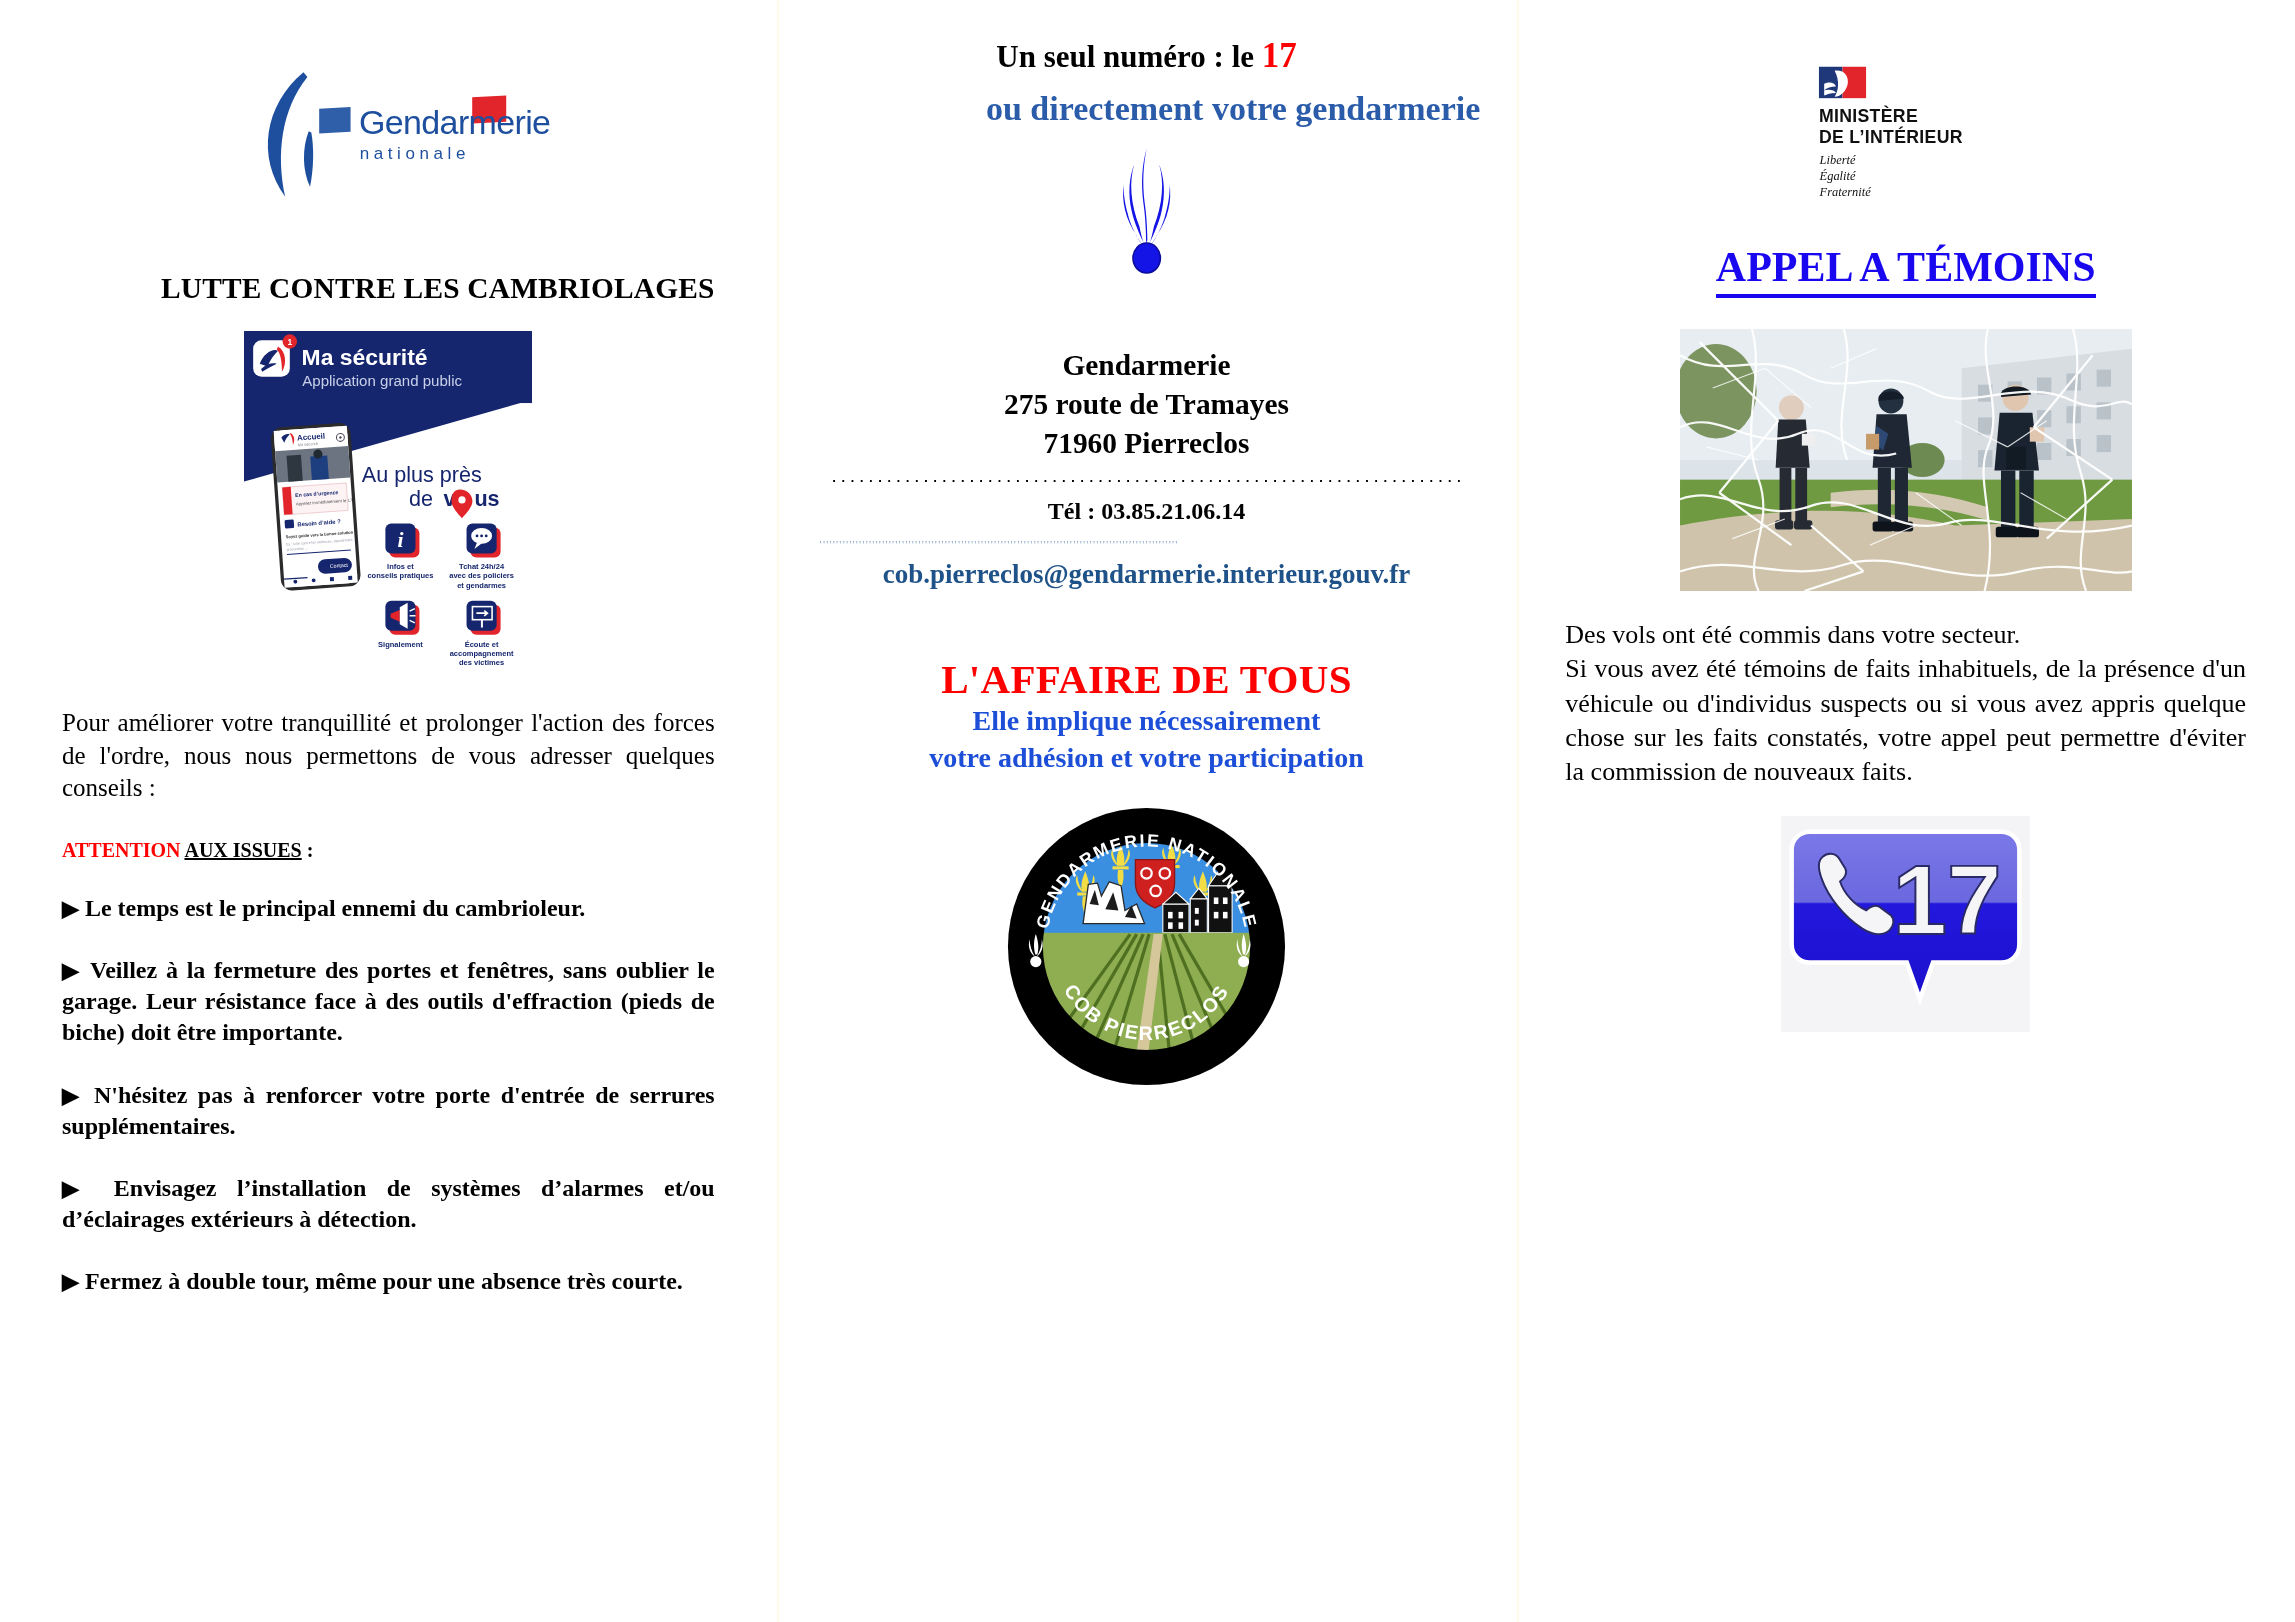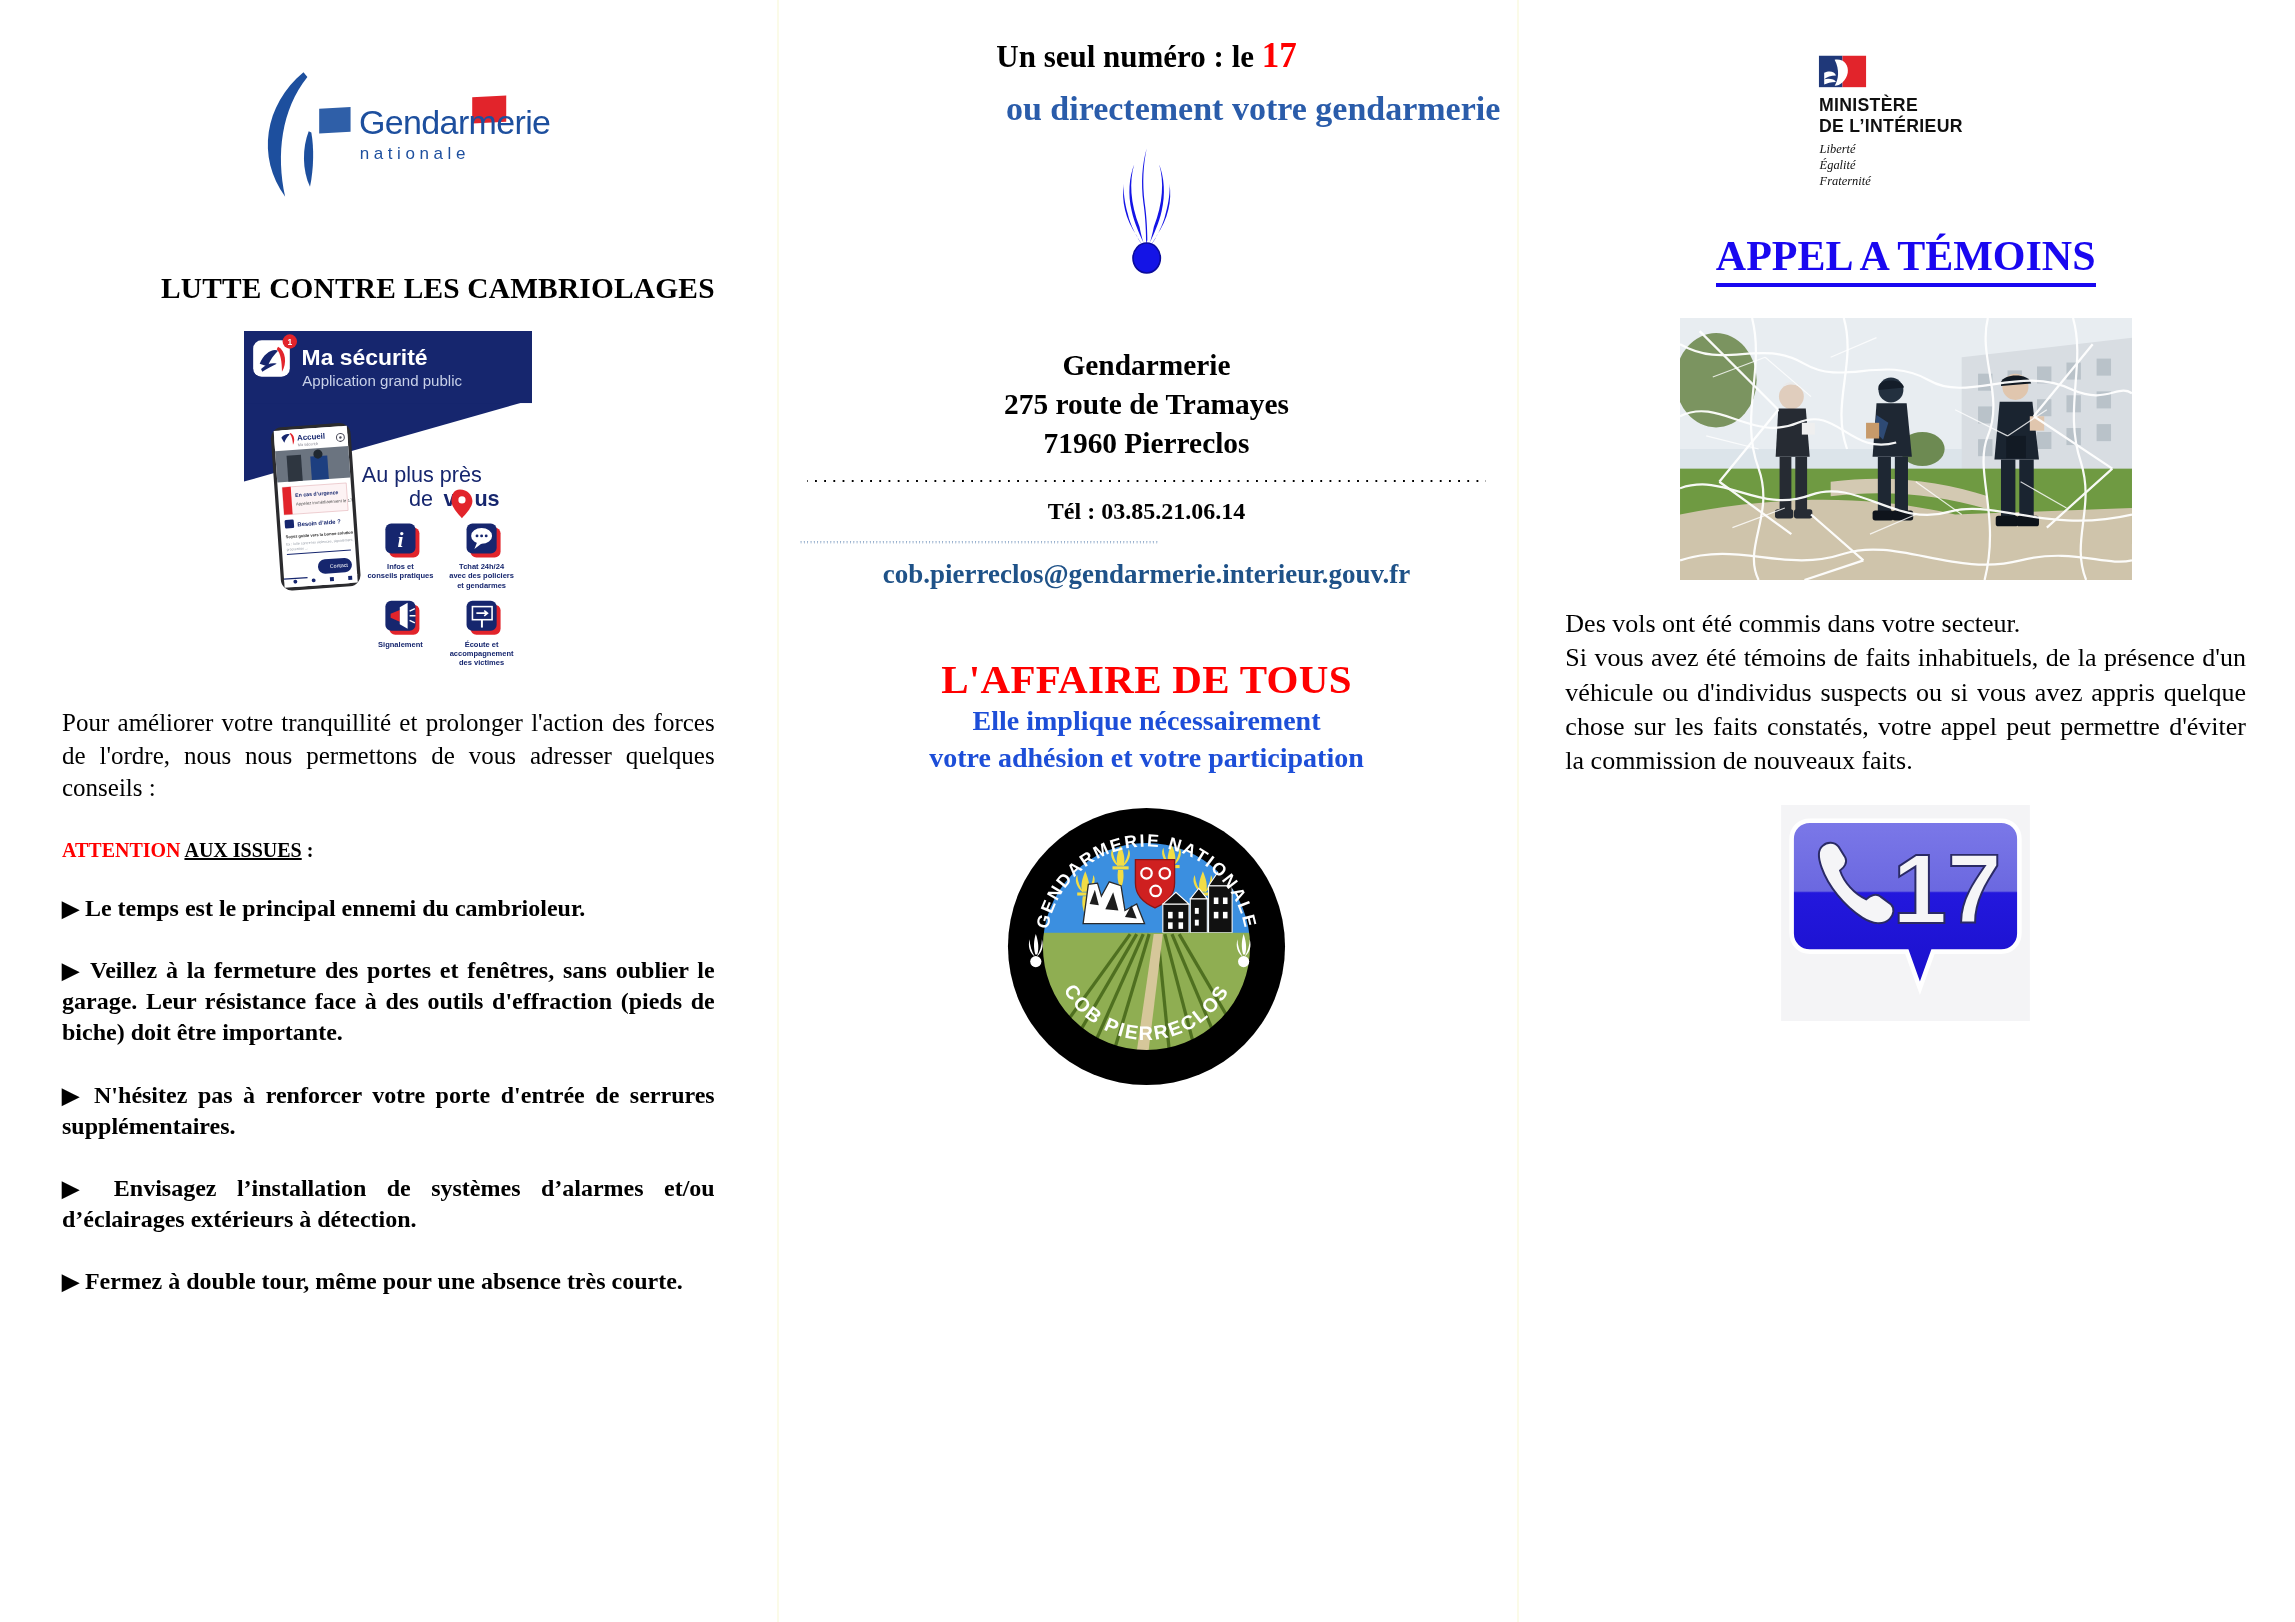--- a/index.html
+++ b/index.html
@@ -35,22 +35,22 @@
   }
   .fold.left  { left: 777px; }
   .fold.right { left: 1517px; }
 
   
   .panel {
     position: relative;
     box-sizing: border-box;
   }
   .panel-left   { width: 777px; padding: 0 62px; }
-  .panel-center { width: 740px; padding: 0 16px; }
-  .panel-right  { width: 779px; padding: 4px 49px; }
+  .panel-center { width: 740px; padding: 0 36px; }
+  .panel-right  { width: 779px; padding: 15px 49px; }
 
   
   .gn-logo-wrap {
     margin-top: 69px;
     height: 131px;
     display: flex;
     justify-content: center;
     align-items: center;
   }
   .gn-logo { width: 327px; height: 131px; display:block; }

